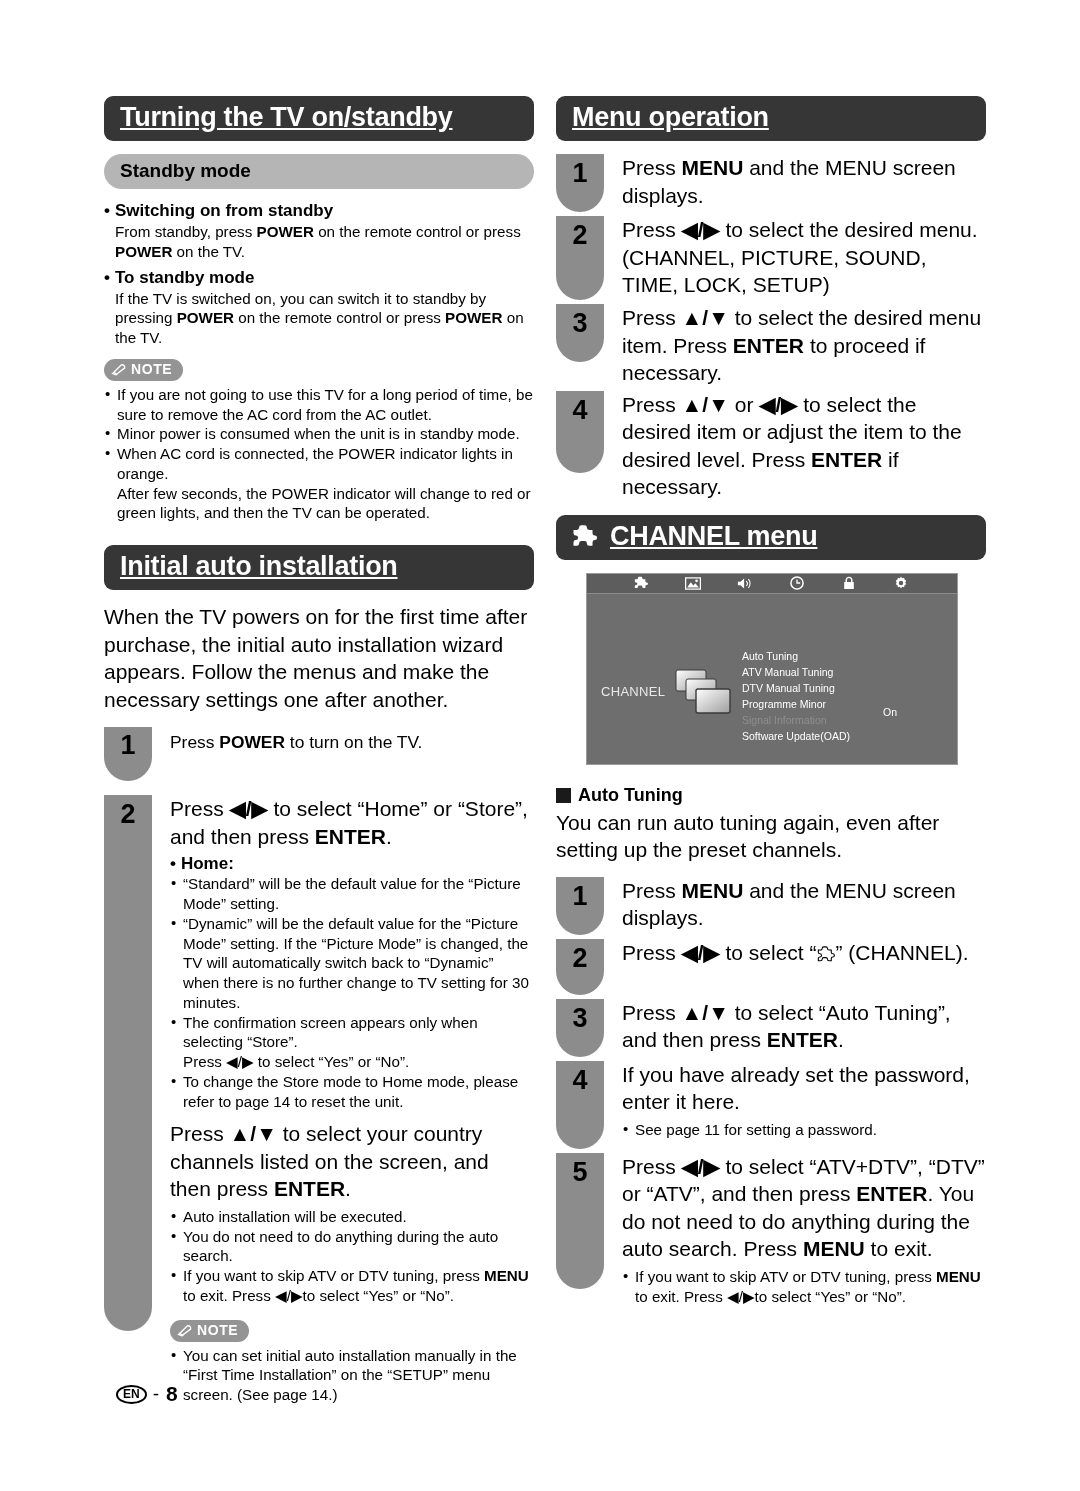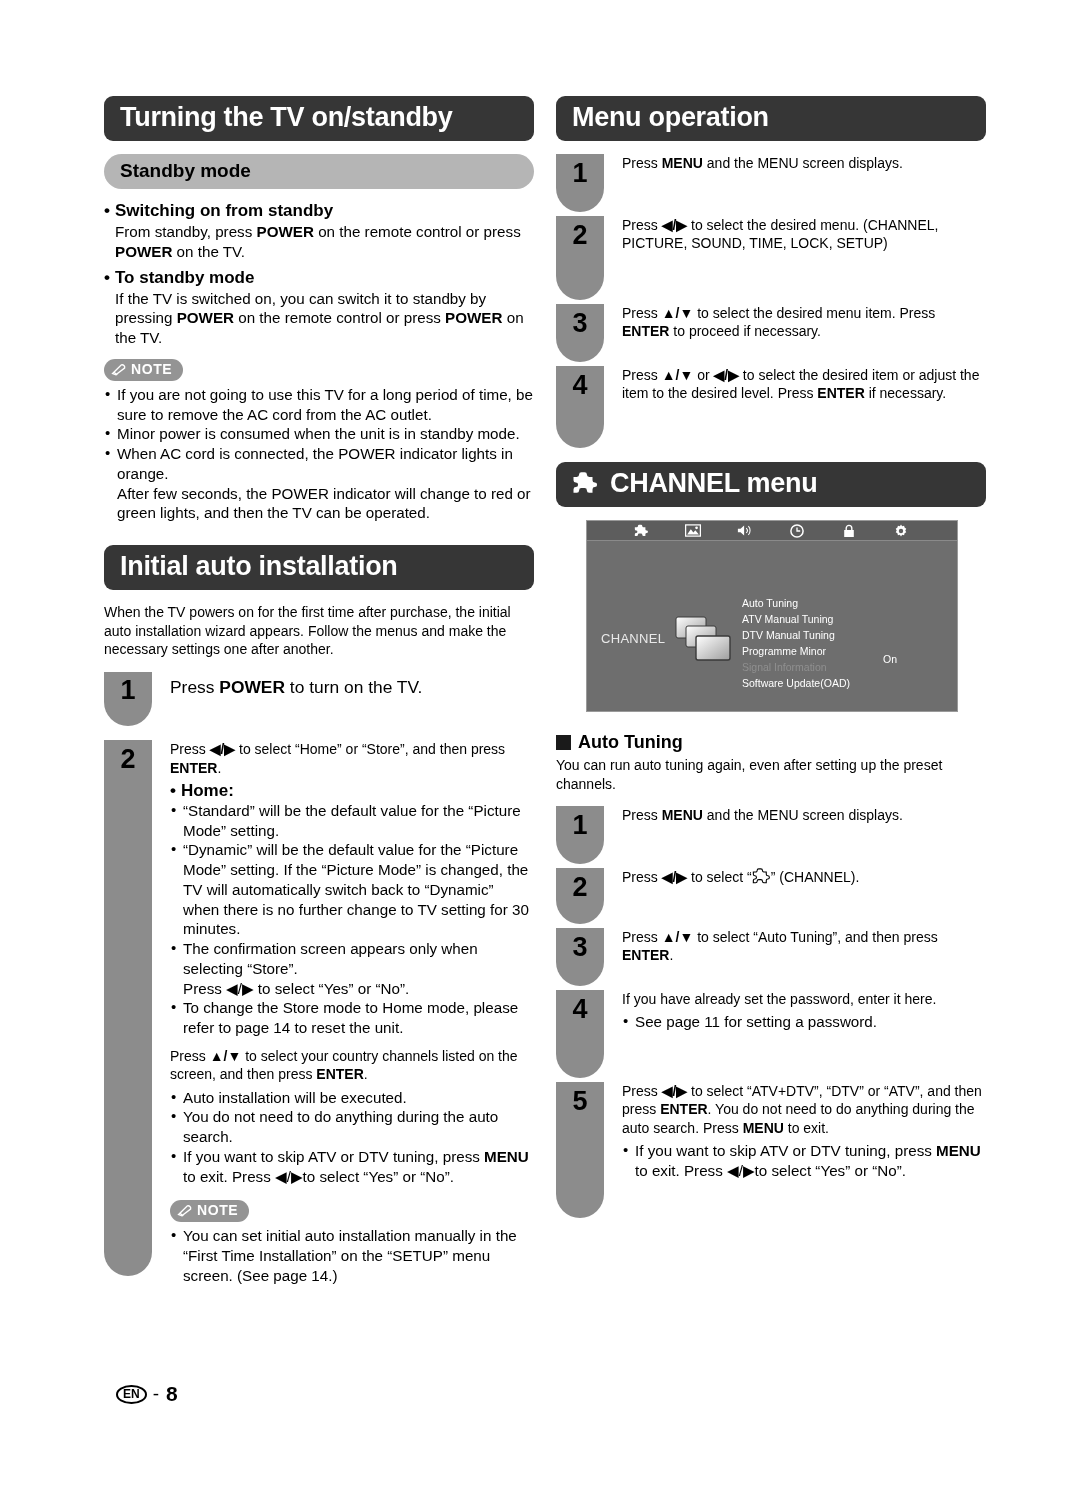--- a/index.html
+++ b/index.html
@@ -25,20 +25,21 @@
     color:#fff;
     border-radius:9px;
     font-size:27px;
     font-weight:bold;
     letter-spacing:-0.3px;
     padding:7px 0 9px 16px;
     margin:0 0 13px 0;
     line-height:1.08;
     display:flex;
     align-items:center;
+    text-decoration:underline;
   }
   .sec-head .puz{ margin-right:11px; display:inline-flex; }
 
   
   .sub-head{
     background:#b5b5b5;
     color:#000;
     border-radius:18px;
     font-size:19px;
     font-weight:bold;
@@ -46,21 +47,21 @@
     margin:0 0 12px 0;
   }
 
   
   p, .txt{
     font-size:15.2px;
     line-height:1.30;
     margin:0 0 2px 0;
   }
   .big{
-    font-size:14px;
+    font-size:21px;
     line-height:1.31;
     margin:0 0 4px 0;
   }
   b{font-weight:bold;}
 
   .bullet-h{
     font-size:17px;
     font-weight:bold;
     margin:6px 0 1px 0;
   }

